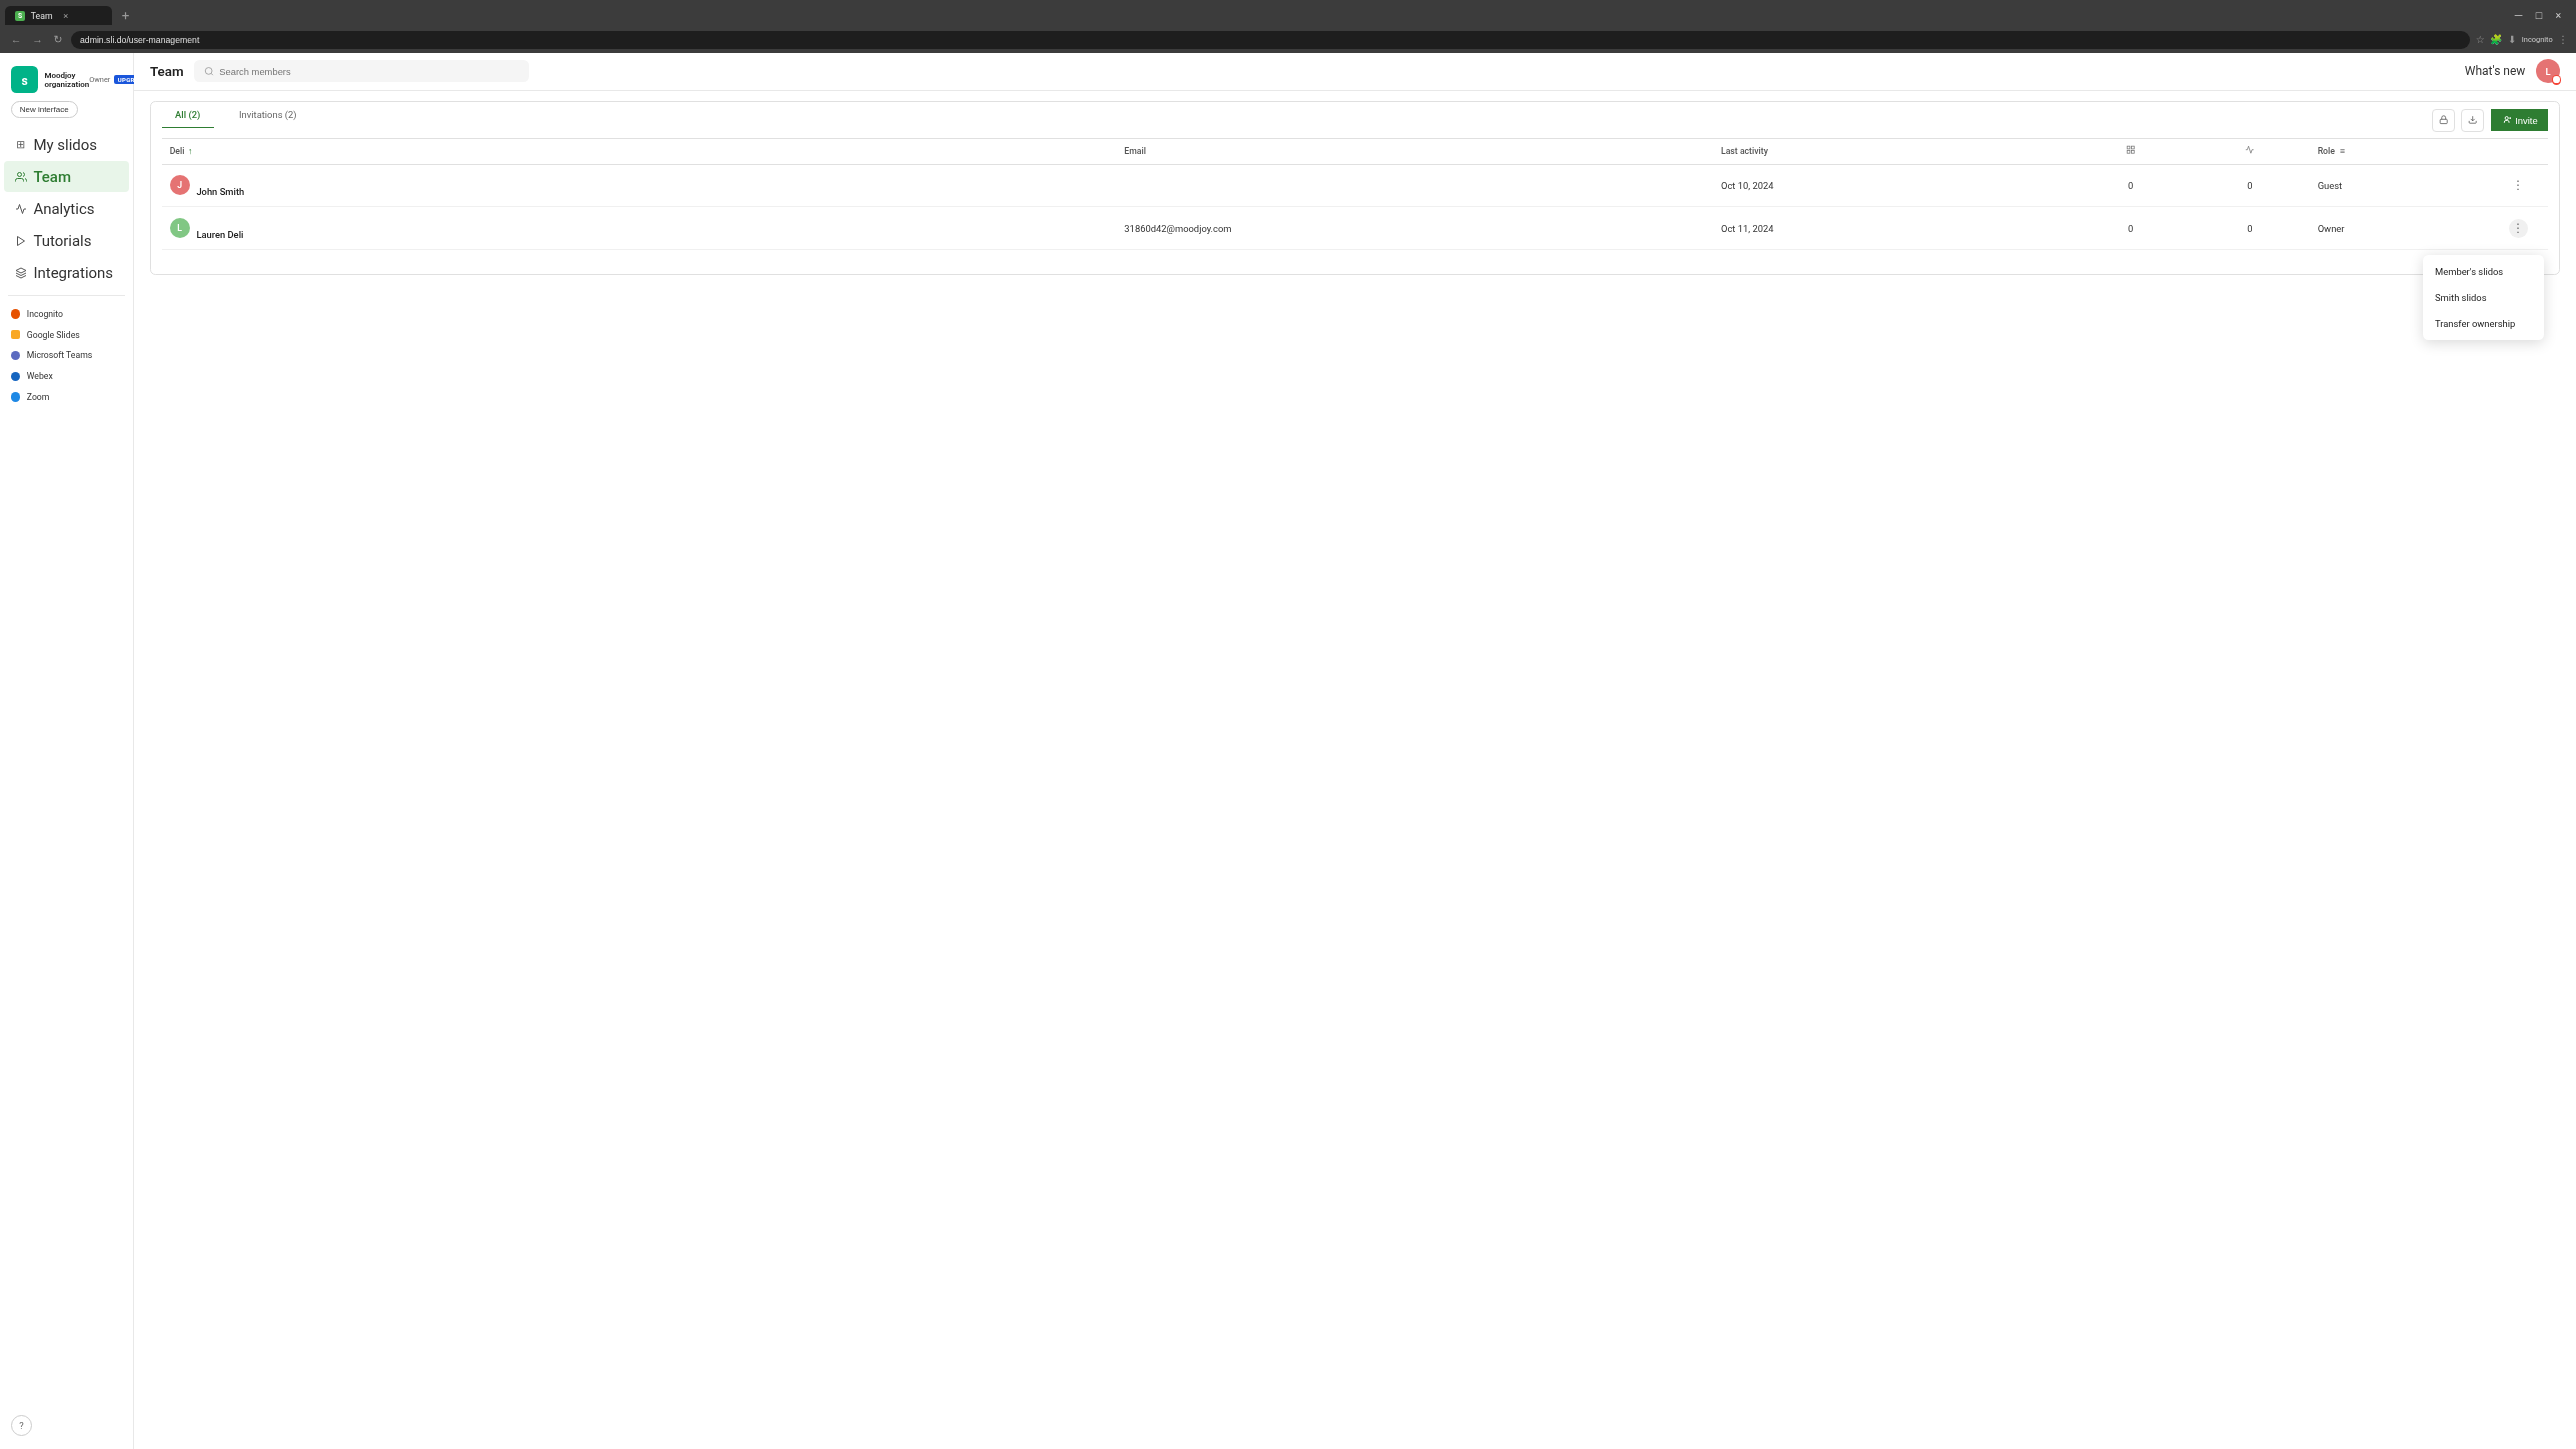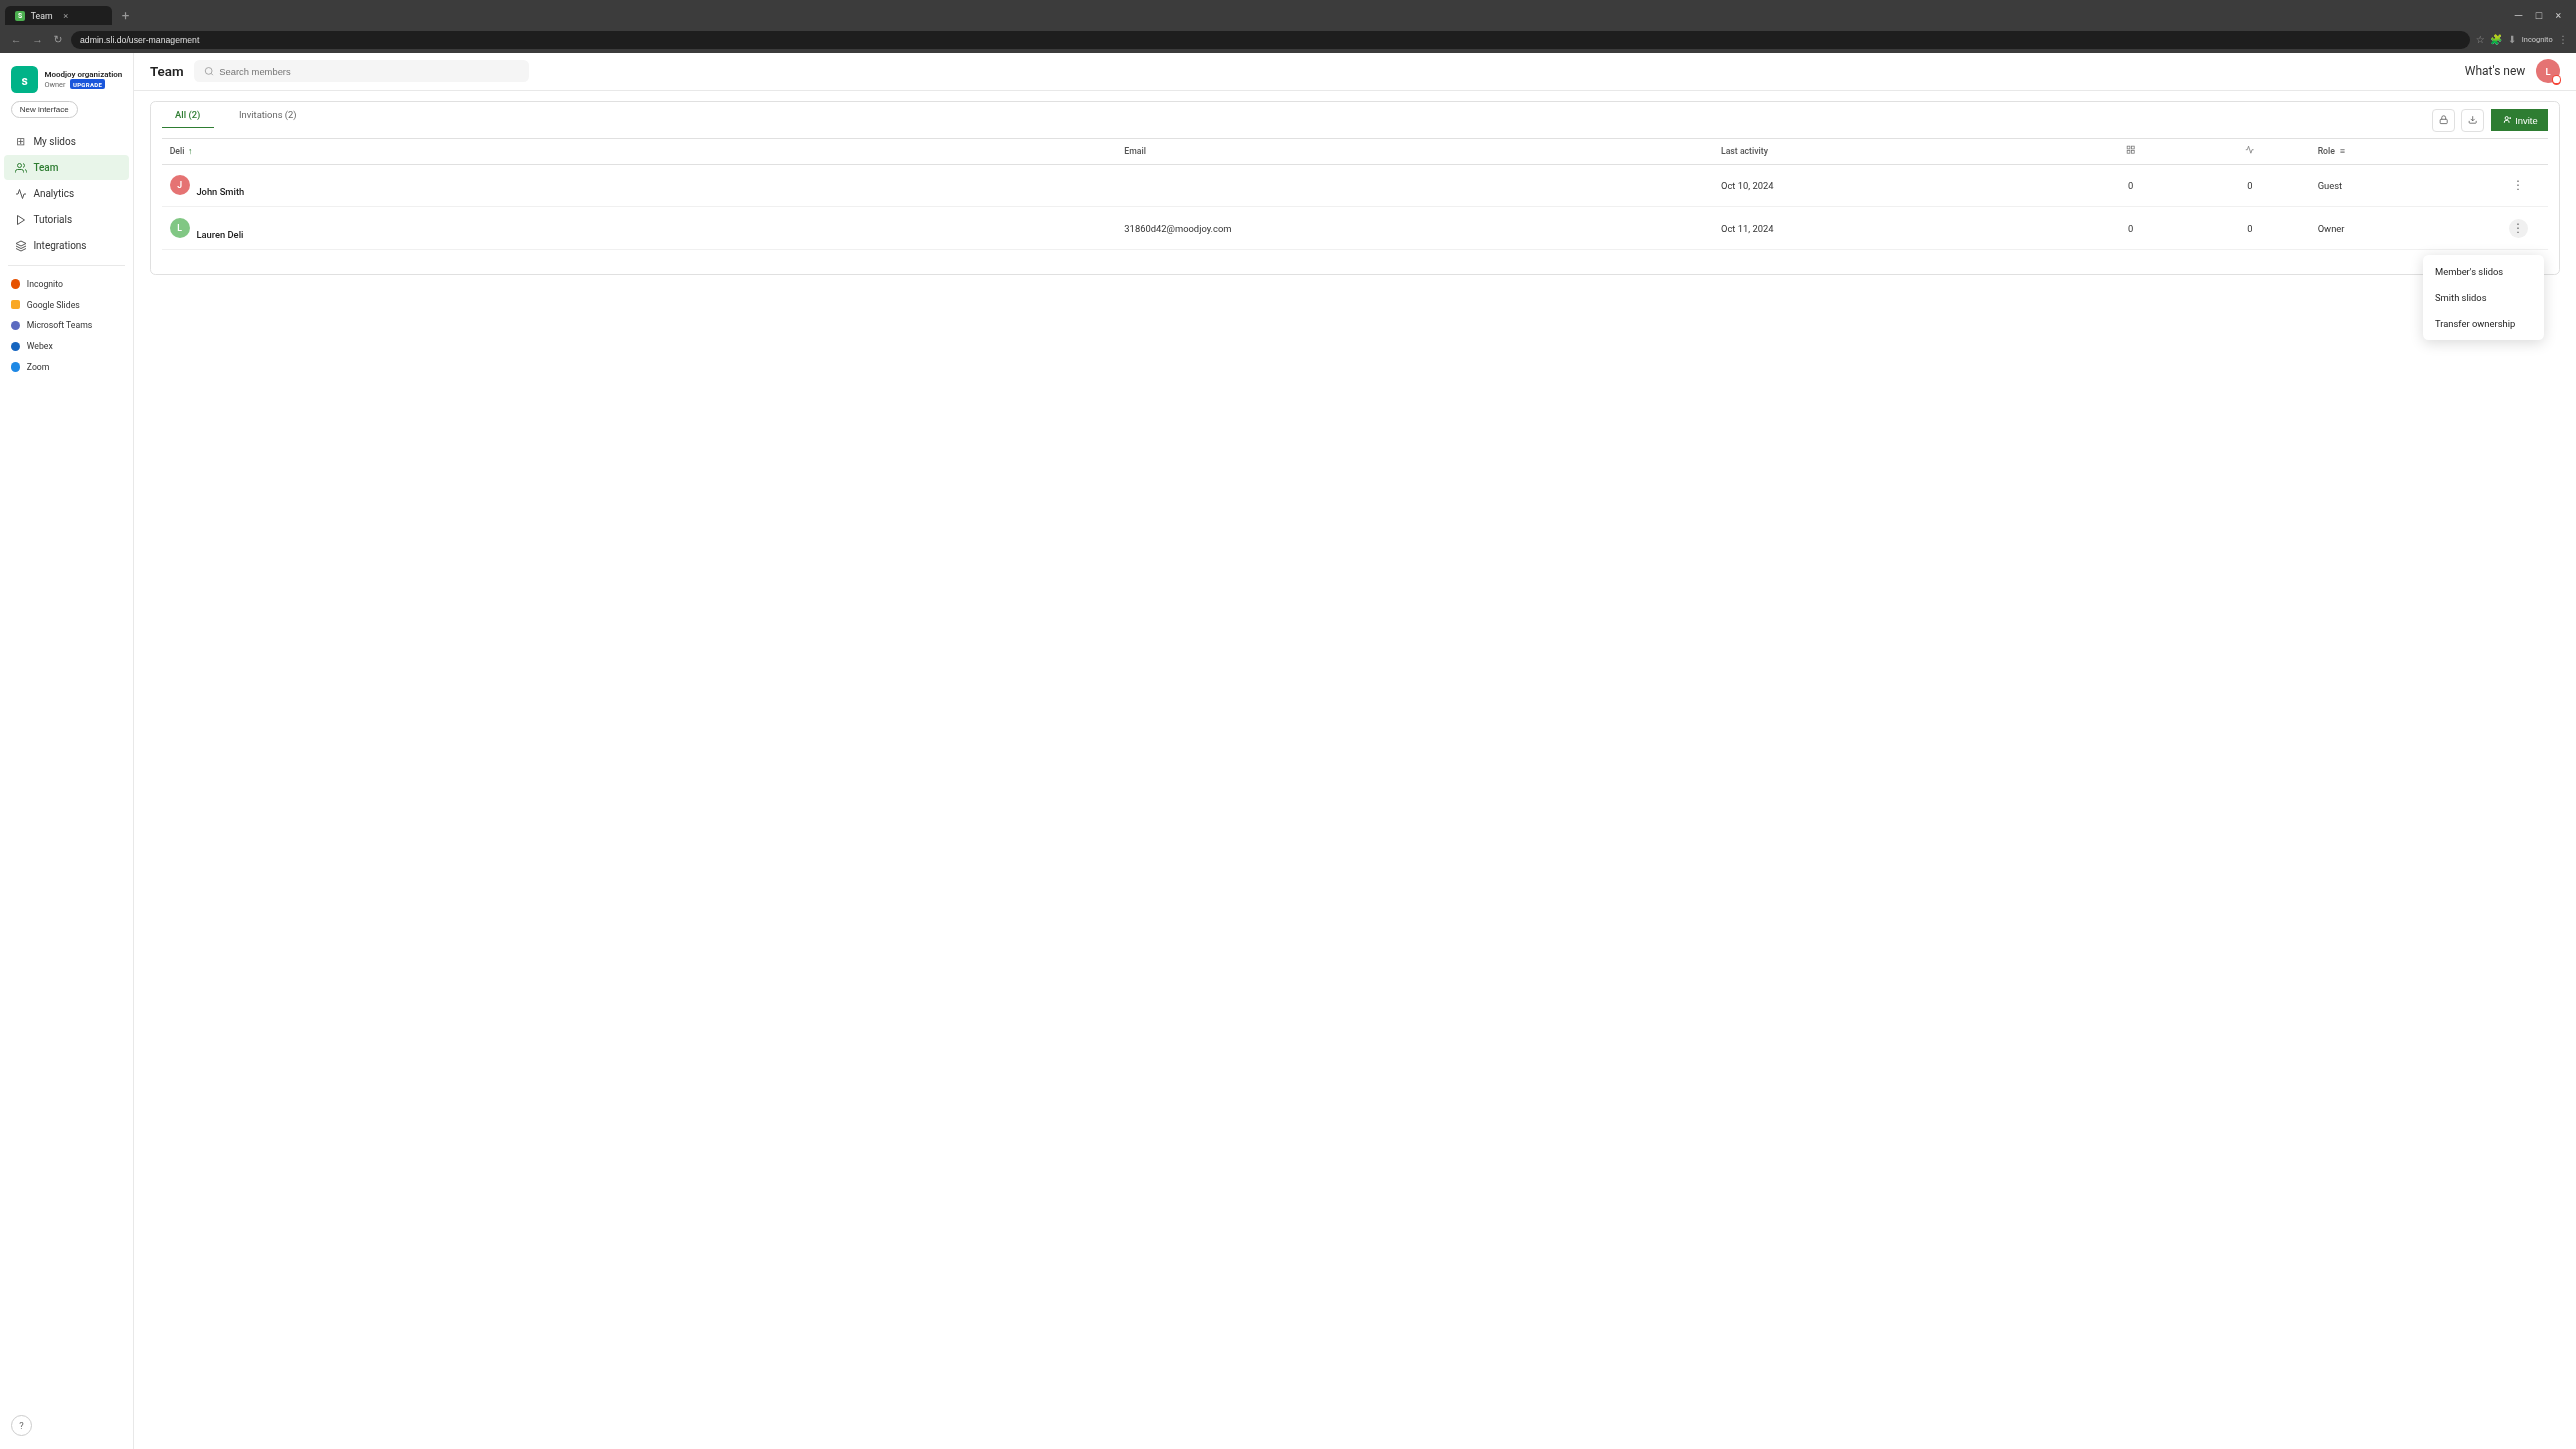--- a/index.html
+++ b/index.html
@@ -22,30 +22,30 @@
     .addr-icon { color: #999; font-size: 10px; cursor: pointer; }
 
     
     .app { display: flex; height: calc(100vh - 47px); background: white; }
 
     
     .sidebar { width: 134px; background: white; border-right: 0.7px solid #e8e8e8; display: flex; flex-direction: column; padding: 8px 0; }
     .sidebar-logo { display: flex; align-items: center; padding: 5.4px 10.7px 2.7px; gap: 6.7px; }
     .slido-logo { display: flex; align-items: center; justify-content: center; }
     .slido-logo svg { width: 27px; height: 27px; }
-    .org-info { display: flex; flex-direction: column; }
+    .org-info { display: flex; }
     .org-name { font-size: 8px; font-weight: 600; color: #222; }
     .org-role { display: flex; align-items: center; gap: 4px; }
     .owner-text { font-size: 7.4px; color: #666; }
     .upgrade-badge { background: #1a56db; color: white; font-size: 6px; font-weight: 700; padding: 1.3px 3.4px; border-radius: 2px; letter-spacing: 0.3px; }
     .new-interface-btn { margin: 5.4px 10.7px; border: 0.7px solid #ccc; border-radius: 13.4px; padding: 2.7px 8px; font-size: 8px; color: #333; cursor: pointer; background: white; width: fit-content; }
     .sidebar-nav { margin-top: 5.4px; }
     .nav-item { display: flex; align-items: center; gap: 6.7px; padding: 6.7px 10.7px; cursor: pointer; border-radius: 4px; margin: 0.7px 4px; }
     .nav-item.active { background: #e8f5e9; }
-    .nav-item-label { font-size: 10px; color: #333; }
+    .nav-item-label { font-size: 15px; color: #333; }
     .nav-item.active .nav-item-label { color: #2e7d32; font-weight: 500; }
     .nav-icon { width: 12px; height: 12px; display: flex; align-items: center; justify-content: center; color: #555; }
     .nav-item.active .nav-icon { color: #2e7d32; }
     .sidebar-divider { height: 0.7px; background: #e8e8e8; margin: 5.4px 8px; }
     .sidebar-integrations { padding: 2.7px 0; }
     .integration-item { display: flex; align-items: center; gap: 6.7px; padding: 5.4px 10.7px; cursor: pointer; }
     .integration-dot { width: 9.4px; height: 9.4px; border-radius: 50%; }
     .integration-label { font-size: 8.7px; color: #333; }
     .help-btn { margin: auto 10.7px 10.7px; width: 21.5px; height: 21.5px; border-radius: 50%; border: 0.7px solid #ccc; display: flex; align-items: center; justify-content: center; cursor: pointer; color: #666; font-size: 9.4px; }
 

